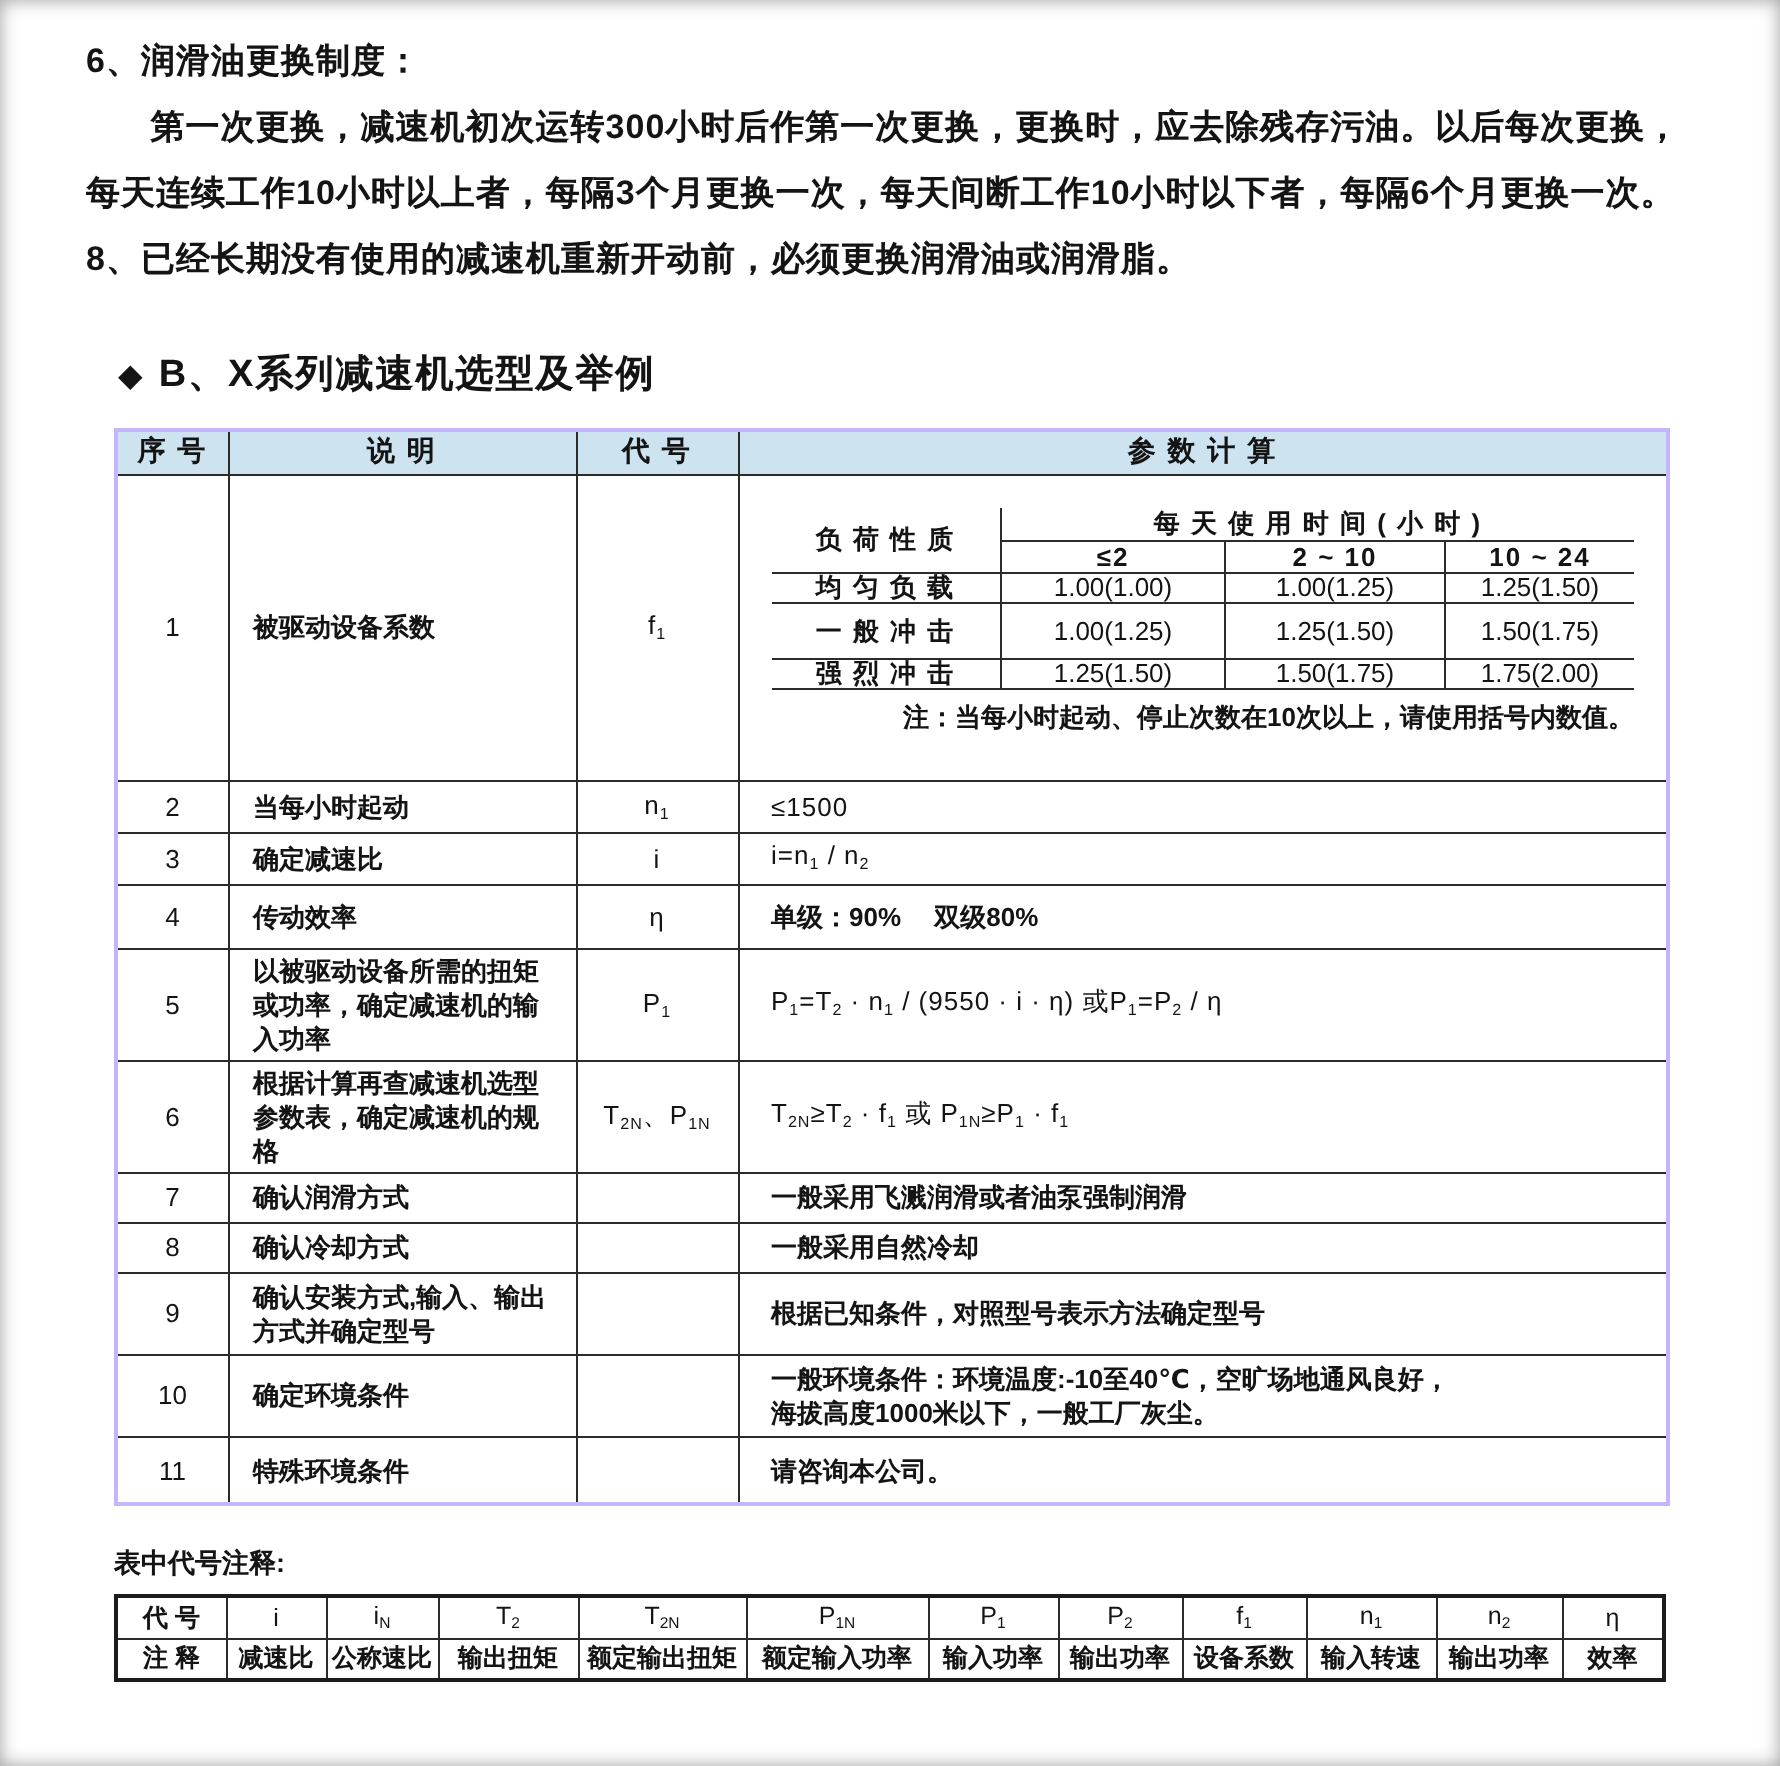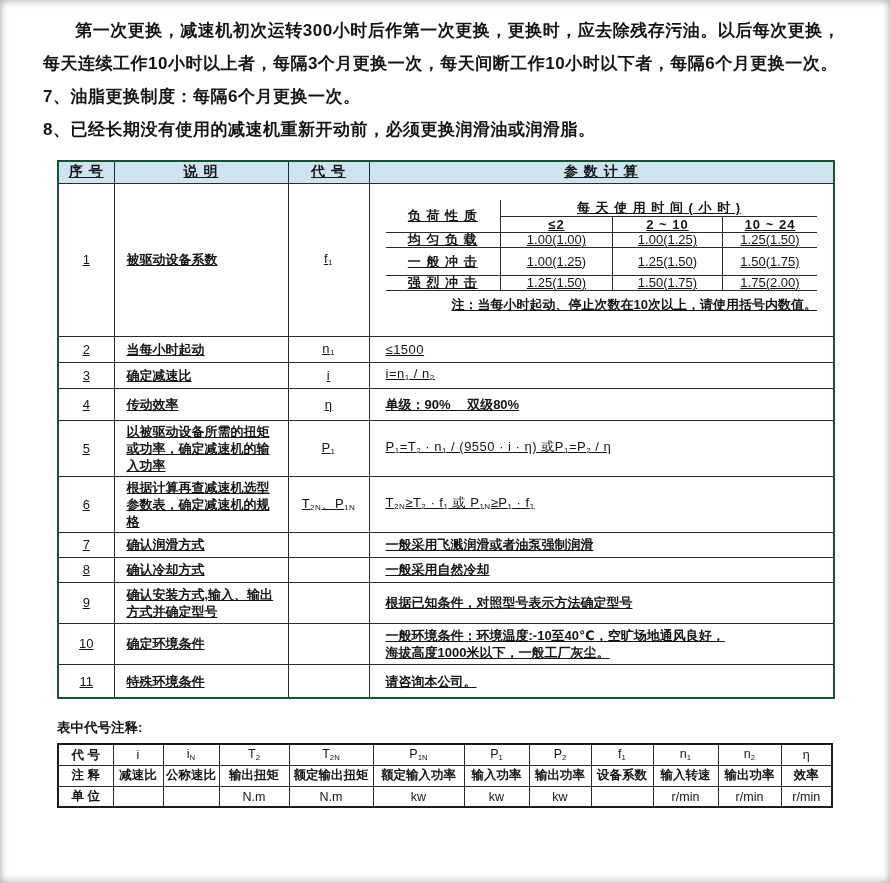--- a/index.html
+++ b/index.html
@@ -25,22 +25,21 @@
   .section-title {
     margin: 28px 0 0 16px;
     font-size: 19px; font-weight: bold;
     letter-spacing: 1px;
   }
   .section-title .diamond { font-size: 16px; margin-right: 7px; }
   
   table { border-collapse: collapse; table-layout: fixed; }
   .sel-table {
     margin: 14px 0 0 14px; width: 776px;
-    border: 2px solid #14532d;
-    text-decoration: underline;
+    border: 2px solid #c4b5fd;
   }
   .sel-table th, .sel-table td {
     border: 1px solid #2b2b2b;
     font-size: 13px; vertical-align: middle;
   }
   .sel-table thead th {
     background: #cde4f0;
     height: 22px; font-size: 14px; font-weight: bold;
     letter-spacing: 1px;
   }
@@ -77,26 +76,29 @@
     font-size: 12.5px; font-weight: normal;
   }
   .legend-table td.lab, .legend-table td.cjk { font-weight: bold; }
 </style>
 </head>
 <body>
 
 <div class="page">
 
   <div class="notes">
+    <p>6、润滑油更换制度：</p>
     <p class="indent">第一次更换，减速机初次运转300小时后作第一次更换，更换时，应去除残存污油。以后每次更换，</p>
     <p>每天连续工作10小时以上者，每隔3个月更换一次，每天间断工作10小时以下者，每隔6个月更换一次。</p>
-    <p>7、油脂更换制度：每隔6个月更换一次。</p>
     <p>8、已经长期没有使用的减速机重新开动前，必须更换润滑油或润滑脂。</p>
   </div>
 
+  <h2 class="section-title">
+    <span class="diamond">◆</span><span>B、X系列减速机选型及举例</span>
+  </h2>
 
   <table class="sel-table">
     <colgroup>
         <col style="width:56px">
         <col style="width:174px">
         <col style="width:81px">
         <col style="width:465px">
       </colgroup>
     <thead>
       <tr>
@@ -259,30 +261,16 @@
       <td class="cjk">输出扭矩</td>
       <td class="cjk">额定输出扭矩</td>
       <td class="cjk">额定输入功率</td>
       <td class="cjk">输入功率</td>
       <td class="cjk">输出功率</td>
       <td class="cjk">设备系数</td>
       <td class="cjk">输入转速</td>
       <td class="cjk">输出功率</td>
       <td class="cjk">效率</td>
     </tr>
-    <tr>
-      <td class="lab">单 位</td>
-      <td></td>
-      <td></td>
-      <td>N.m</td>
-      <td>N.m</td>
-      <td>kw</td>
-      <td>kw</td>
-      <td>kw</td>
-      <td></td>
-      <td>r/min</td>
-      <td>r/min</td>
-      <td>r/min</td>
-    </tr>
   </tbody>
     </table>
 
 </div>
 
 </body></html>

